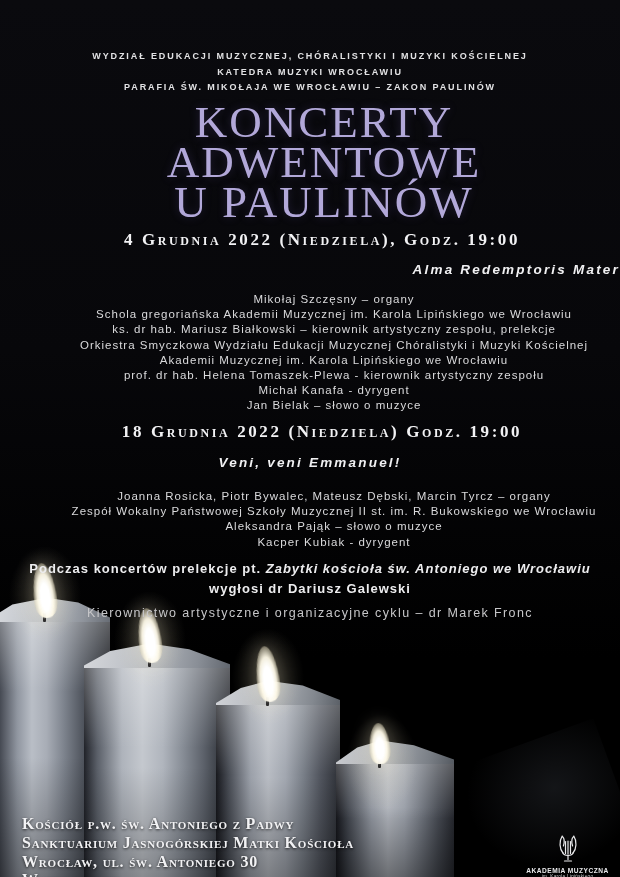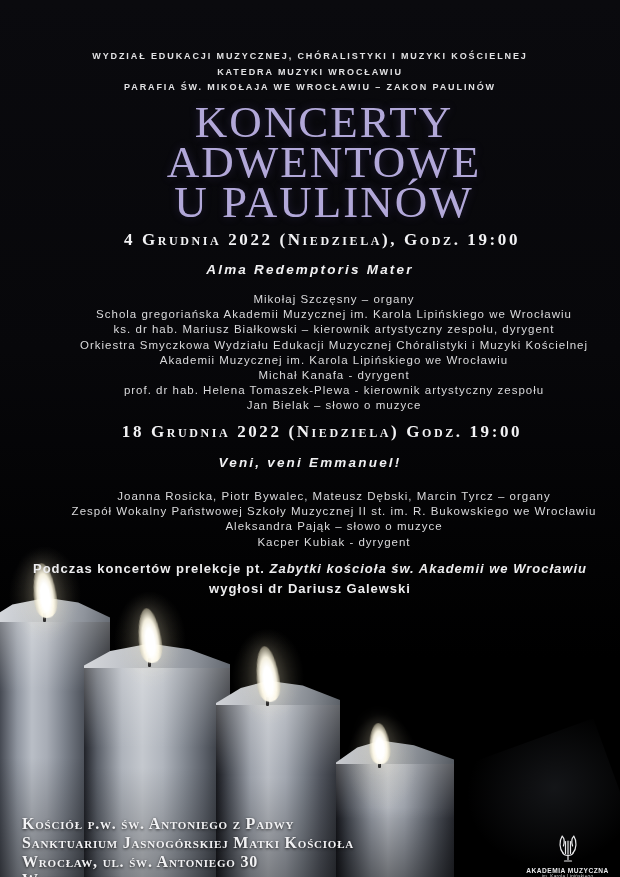--- a/index.html
+++ b/index.html
@@ -83,21 +83,21 @@
   .title { position:absolute; top:74px; left:0; width:100%;
     font-family:"Liberation Serif", serif; font-weight:normal;
     font-size:45px; line-height:40px; letter-spacing:2px; color:#b2a8d9;
     text-shadow:0 0 10px rgba(120,100,190,0.25);padding-left:28px; }
   .dateline { position:absolute; left:12px; width:100%;
     font-family:"Liberation Serif", serif; font-weight:bold; font-variant:small-caps;
     font-size:17px; letter-spacing:2.6px; color:#f2f2f4; }
   .d1 { top:202px; } .d2 { top:394px; }
   .sub { position:absolute; left:0; width:100%;
     font-weight:bold; font-style:italic; font-size:13.5px; letter-spacing:2.2px; color:#f0f0f2; }
-  .s1 { top:234px; } .s2 { top:427px; }
+  .s1 { top:234px;text-align:right; } .s2 { top:427px; }
   .perf { position:absolute; left:0; width:100%;
     font-size:11.5px; line-height:15.2px; letter-spacing:1px; color:#dadadc;padding-left:48px; }
   .p1 { top:264px; } .p2 { top:461px; }
   .lecture { position:absolute; top:531px; left:0; width:100%;
     font-size:13px; line-height:19.5px; letter-spacing:1px; font-weight:bold; color:#ededef; }
   .lecture .it { font-style:italic; }
   .direction { position:absolute; top:578px; left:0; width:100%;
     font-size:12.5px; letter-spacing:1.4px; color:#c7c7c9; }
   .venue { position:absolute; top:787px; left:22px; text-align:left;
     font-family:"Liberation Serif", serif; font-weight:bold; font-variant:small-caps;
@@ -160,43 +160,44 @@
       <div>ADWENTOWE</div>
       <div>U PAULINÓW</div>
     </div>
 
     <div class="dateline d1">4 Grudnia 2022 (Niedziela), Godz. 19:00</div>
     <div class="sub s1">Alma Redemptoris Mater</div>
 
     <div class="perf p1">
       <div>Mikołaj Szczęsny – organy</div>
       <div>Schola gregoriańska Akademii Muzycznej im. Karola Lipińskiego we Wrocławiu</div>
-      <div>ks. dr hab. Mariusz Białkowski – kierownik artystyczny zespołu, dyrygent</div>
+      <div>ks. dr hab. Mariusz Białkowski – kierownik artystyczny zespołu, prelekcje</div>
       <div>Orkiestra Smyczkowa Wydziału Edukacji Muzycznej Chóralistyki i Muzyki Kościelnej</div>
       <div>Akademii Muzycznej im. Karola Lipińskiego we Wrocławiu</div>
+      <div>prof. dr hab. Helena Tomaszek-Plewa - kierownik artystyczny zespołu</div>
       <div>Michał Kanafa - dyrygent</div>
-      <div>prof. dr hab. Helena Tomaszek-Plewa - kierownik artystyczny zespołu</div>
       <div>Jan Bielak – słowo o muzyce</div>
     </div>
 
     <div class="dateline d2">18 Grudnia 2022 (Niedziela) Godz. 19:00</div>
     <div class="sub s2">Veni, veni Emmanuel!</div>
 
     <div class="perf p2">
       <div>Joanna Rosicka, Piotr Bywalec, Mateusz Dębski, Marcin Tyrcz – organy</div>
       <div>Zespół Wokalny Państwowej Szkoły Muzycznej II st. im. R. Bukowskiego we Wrocławiu</div>
       <div>Aleksandra Pająk – słowo o muzyce</div>
       <div>Kacper Kubiak - dyrygent</div>
     </div>
 
     <div class="lecture">
-      <div><span>Podczas koncertów prelekcje pt. </span><span class="it">Zabytki kościoła św. Akademii we Wrocławiu</span></div>
+      <div><span>Podczas koncertów prelekcje pt. </span><span class="it">Zabytki kościoła św. Antoniego we Wrocławiu</span></div>
       <div>wygłosi dr Dariusz Galewski</div>
     </div>
 
+    <div class="direction">Kierownictwo artystyczne i organizacyjne cyklu – dr Marek Fronc</div>
 
     <div class="venue">
       <div>Kościół p.w. św. Antoniego z Padwy</div>
       <div>Sanktuarium Jasnogórskiej Matki Kościoła</div>
       <div>Wrocław, ul. św. Antoniego 30</div>
       <div>Wstęp wolny</div>
     </div>
 
     <div class="logo">
       <svg width="24" height="32" viewBox="0 0 24 32">

